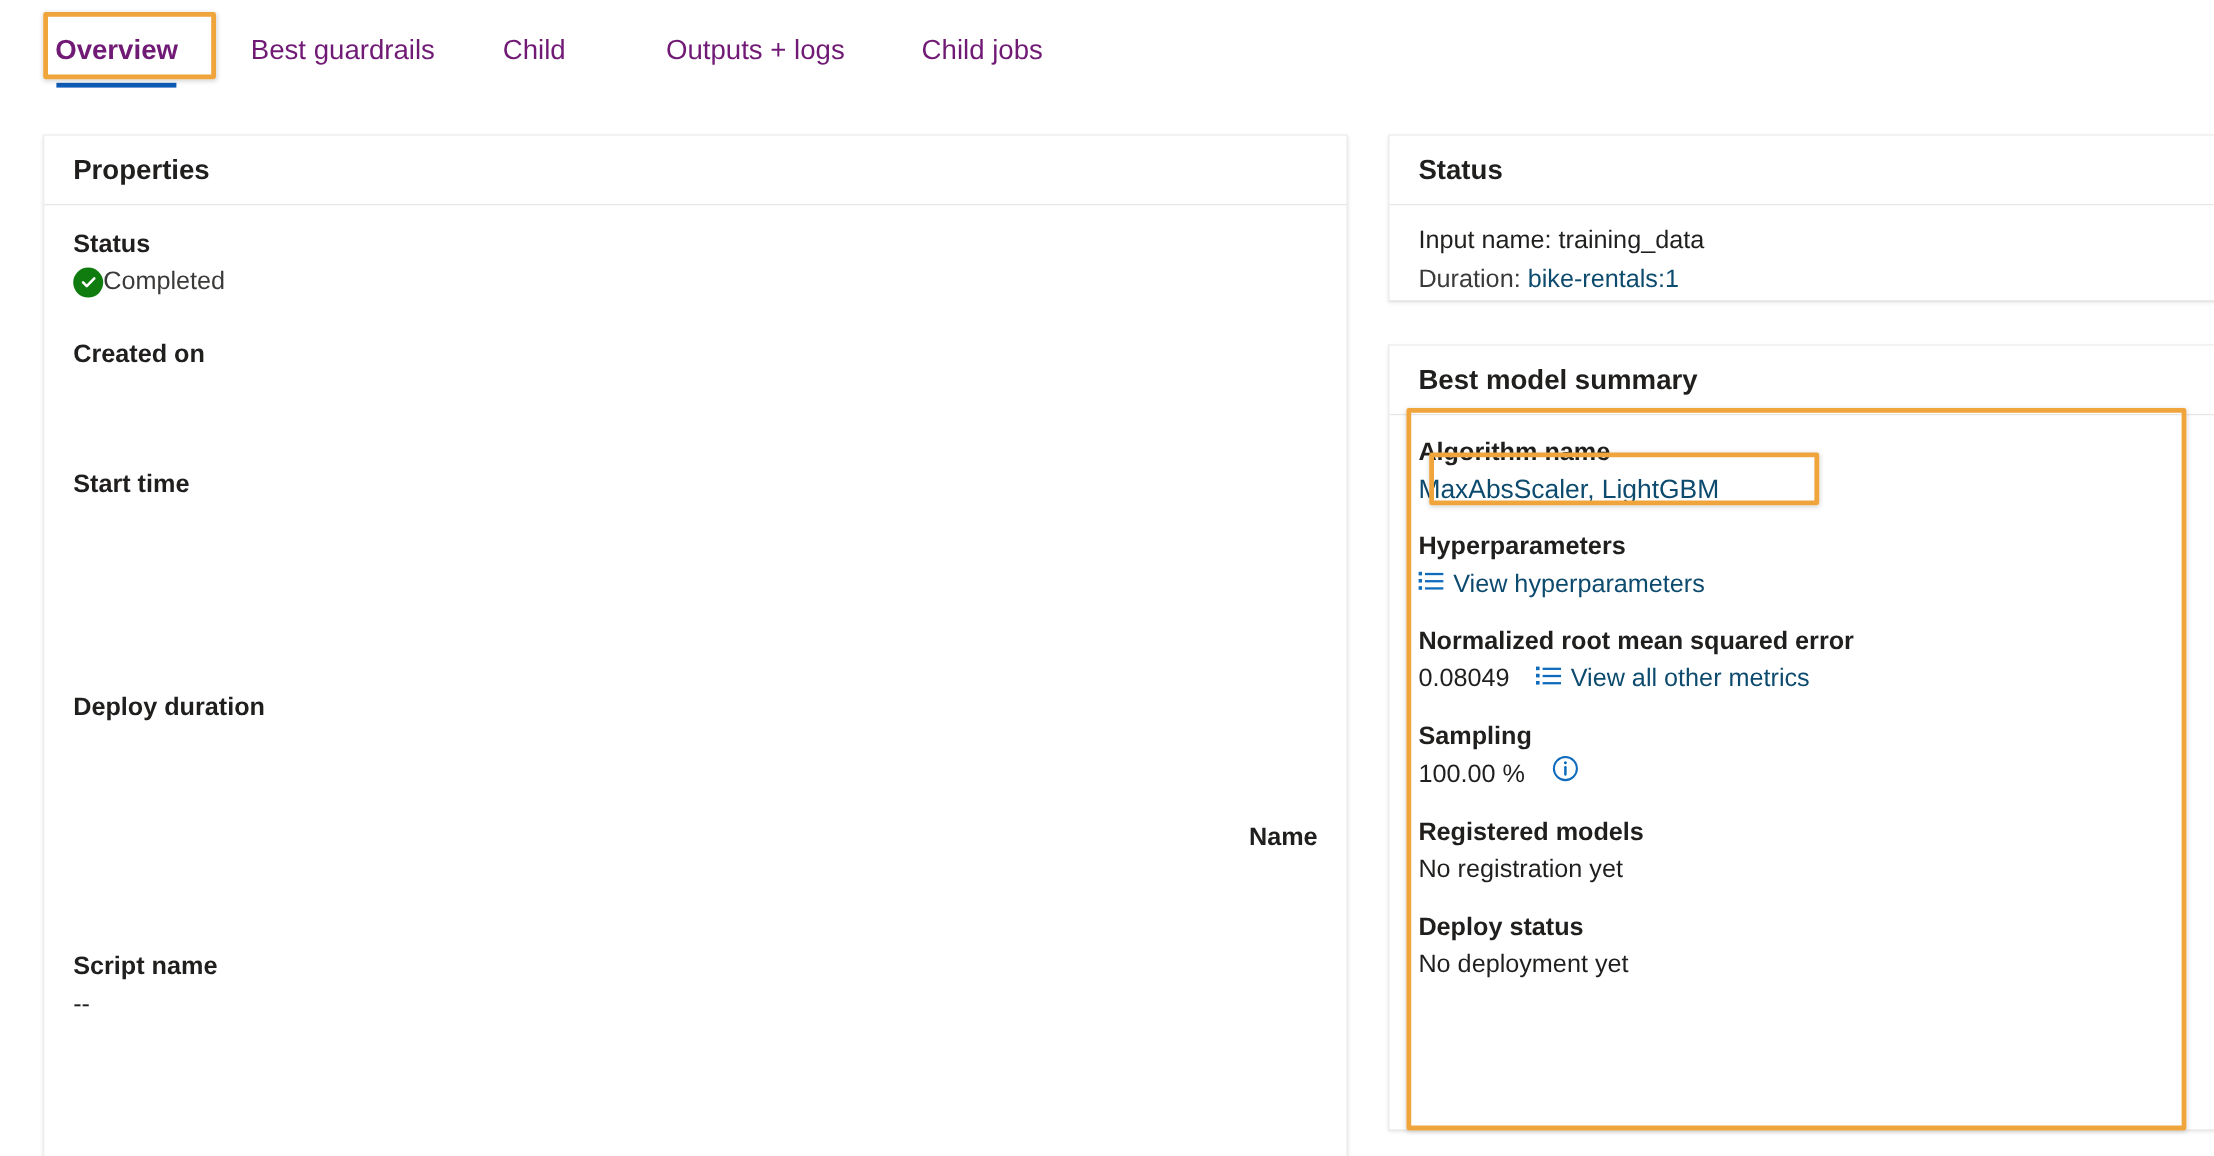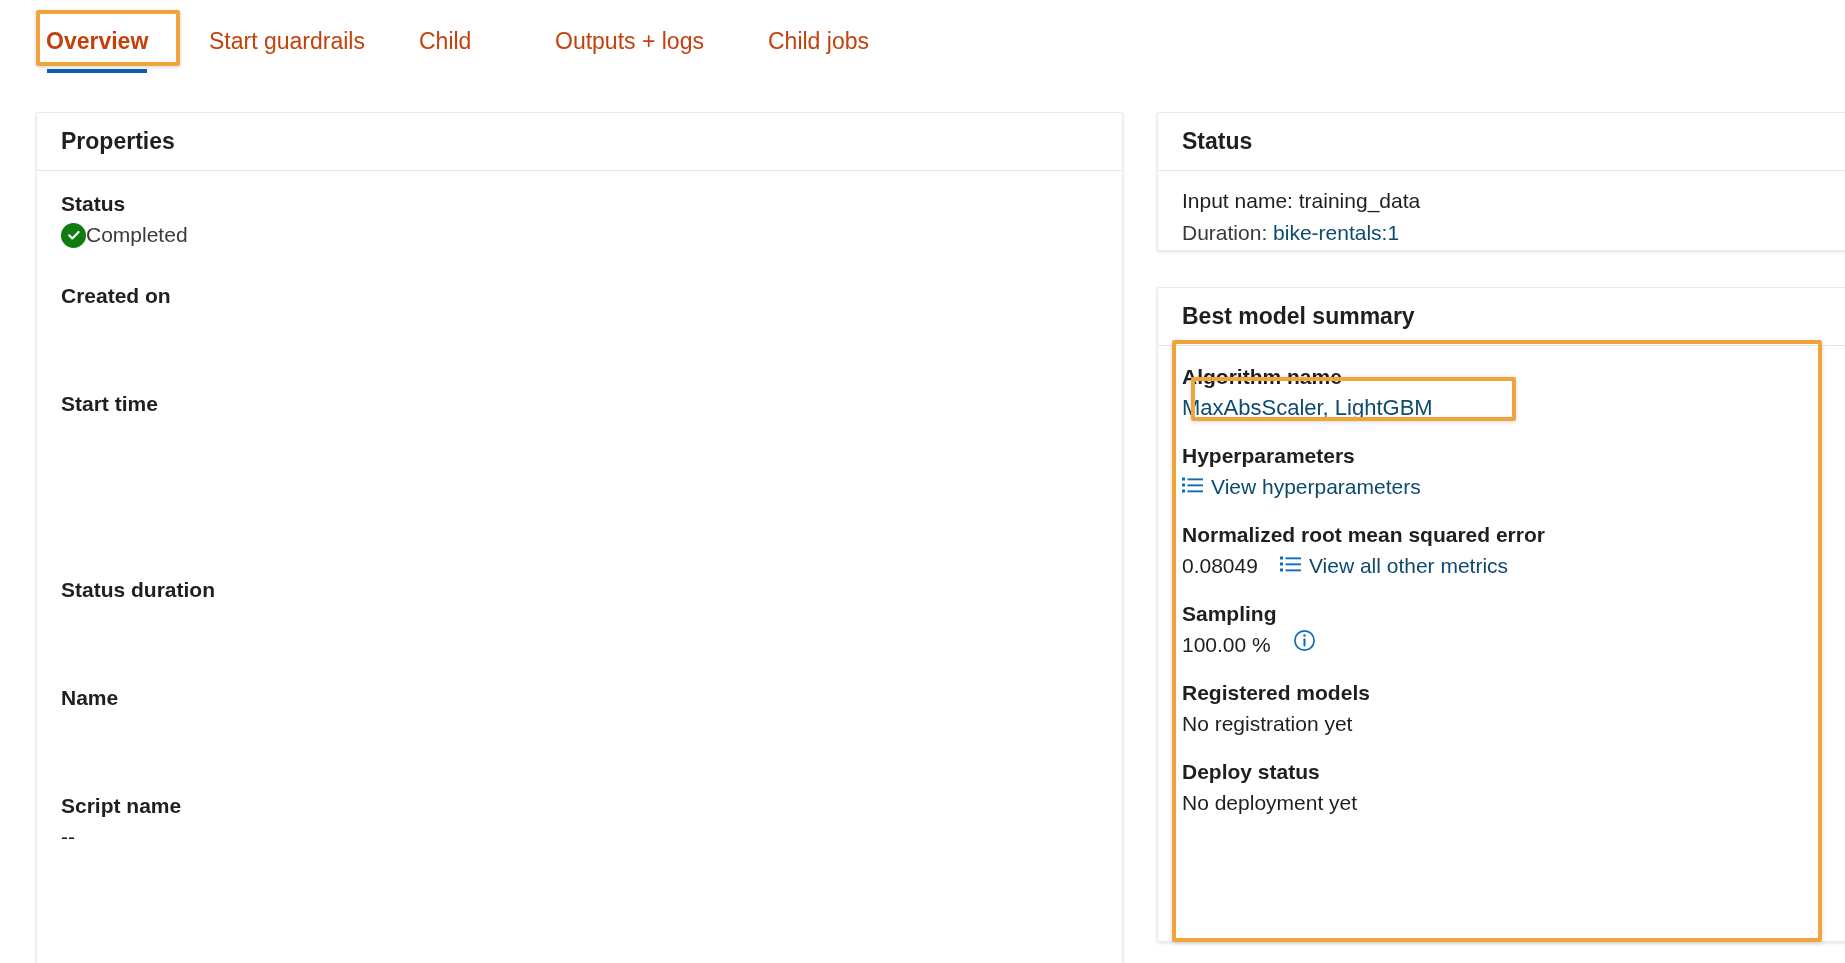--- a/index.html
+++ b/index.html
@@ -19,21 +19,21 @@
     position: absolute;
     left: 0; top: 0;
     width: 1845px;
     height: 86px;
   }
   .tab {
     position: absolute;
     top: 22px;
     font-size: 23px;
     line-height: 38px;
-    color: #c2410c;
+    color: #701a75;
     white-space: nowrap;
     padding: 0 2px;
   }
   .tab.selected { font-weight: 600; }
   .tab-underline {
     position: absolute;
     height: 4px;
     background: #0f5bb5;
     bottom: -13px;
     left: 3px;
@@ -163,21 +163,21 @@
 </style>
 </head>
 <body>
 
 <div class="tabbar">
   <div class="tab selected" id="tab-0" style="left:44px;">
     <span>Overview</span>
     <div class="tab-underline"></div>
   </div>
   <div class="tab" id="tab-1" style="left:207px;">
-    <span>Start guardrails</span>
+    <span>Best guardrails</span>
   </div>
   <div class="tab" id="tab-2" style="left:417px;">
     <span>Child</span>
   </div>
   <div class="tab" id="tab-3" style="left:553px;">
     <span>Outputs + logs</span>
   </div>
   <div class="tab" id="tab-4" style="left:766px;">
     <span>Child jobs</span>
   </div>
@@ -210,26 +210,26 @@
     <div class="prop-row" style="margin-bottom:52px;">
       <div class="prop-label">Start time</div>
       <div class="prop-value empty"></div>
     </div>
 
     <div class="prop-row" style="margin-bottom:52px;">
       <div class="prop-value empty"></div>
     </div>
 
     <div class="prop-row" style="margin-bottom:52px;">
-      <div class="prop-label">Status duration</div>
-      <div class="prop-value empty"></div>
-    </div>
-
-
-    <div class="prop-row" style="margin-bottom:52px;">
+      <div class="prop-label">Deploy duration</div>
+      <div class="prop-value empty"></div>
+    </div>
+
+
+    <div class="prop-row" style="margin-bottom:52px;text-align:right;">
       <div class="prop-label">Name</div>
       <div class="prop-value empty"></div>
     </div>
 
     <div class="prop-row">
       <div class="prop-label">Script name</div>
       <div class="prop-value plain">--</div>
     </div>
 
   </div>

